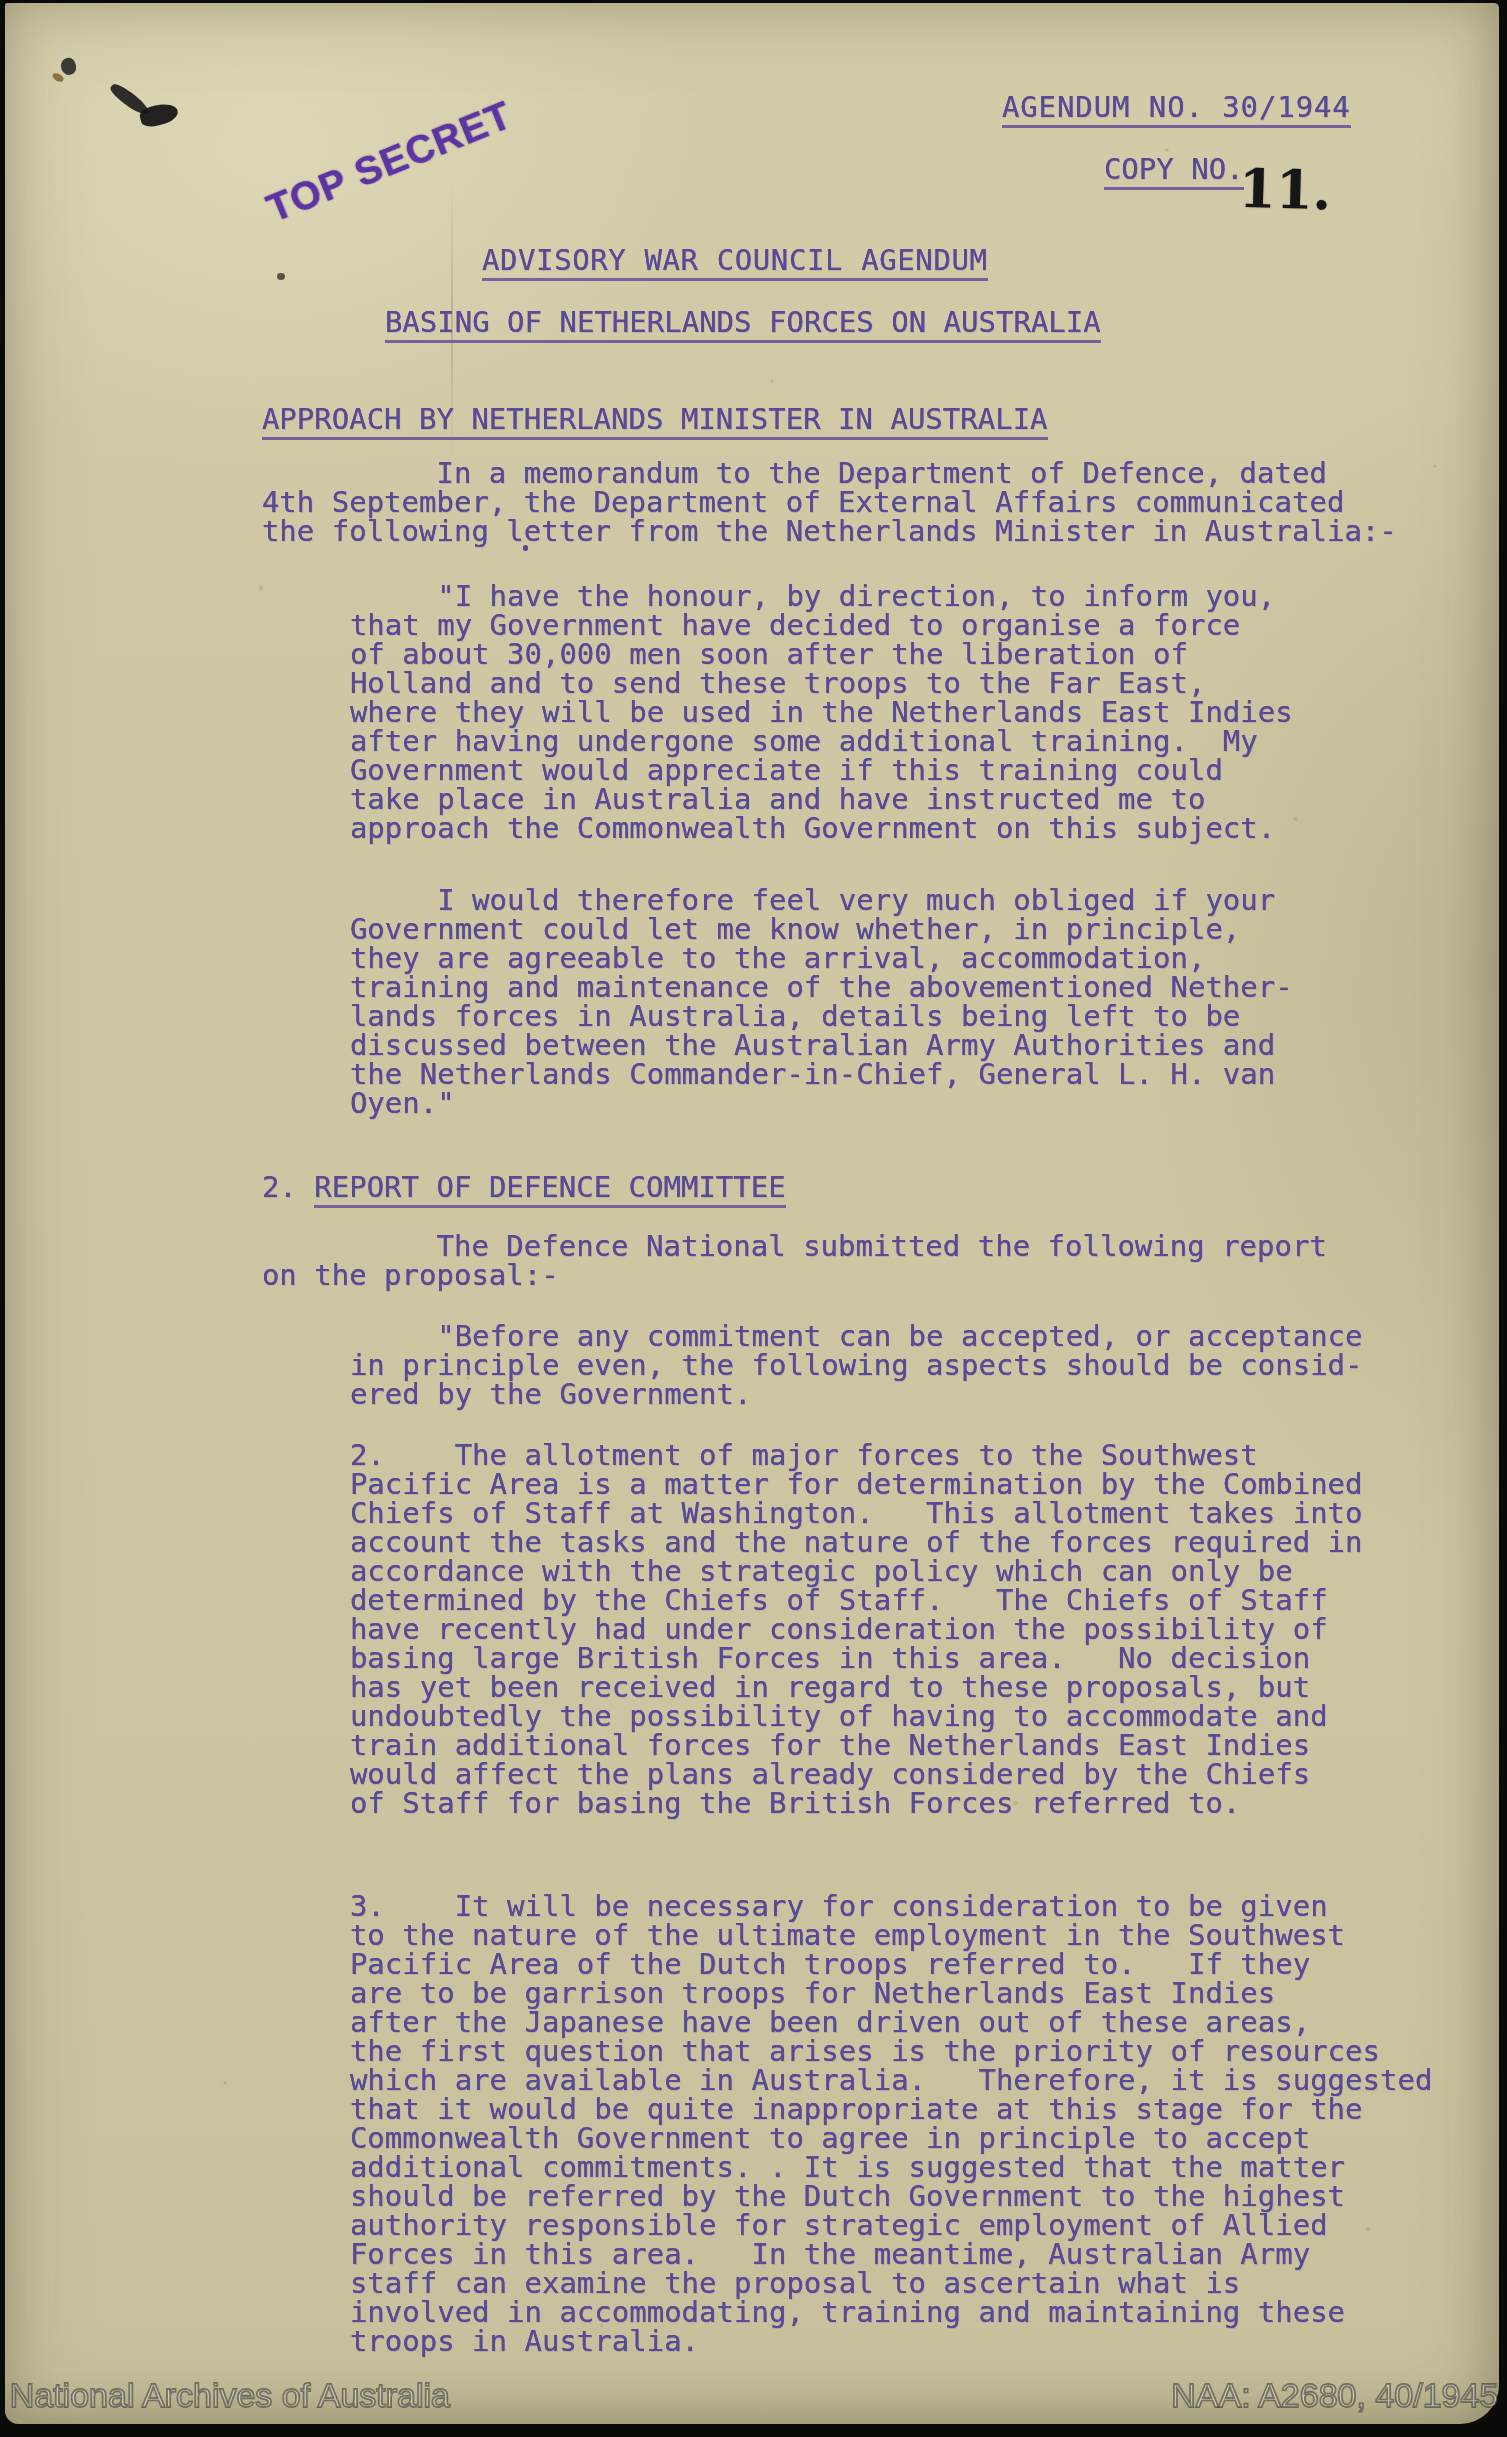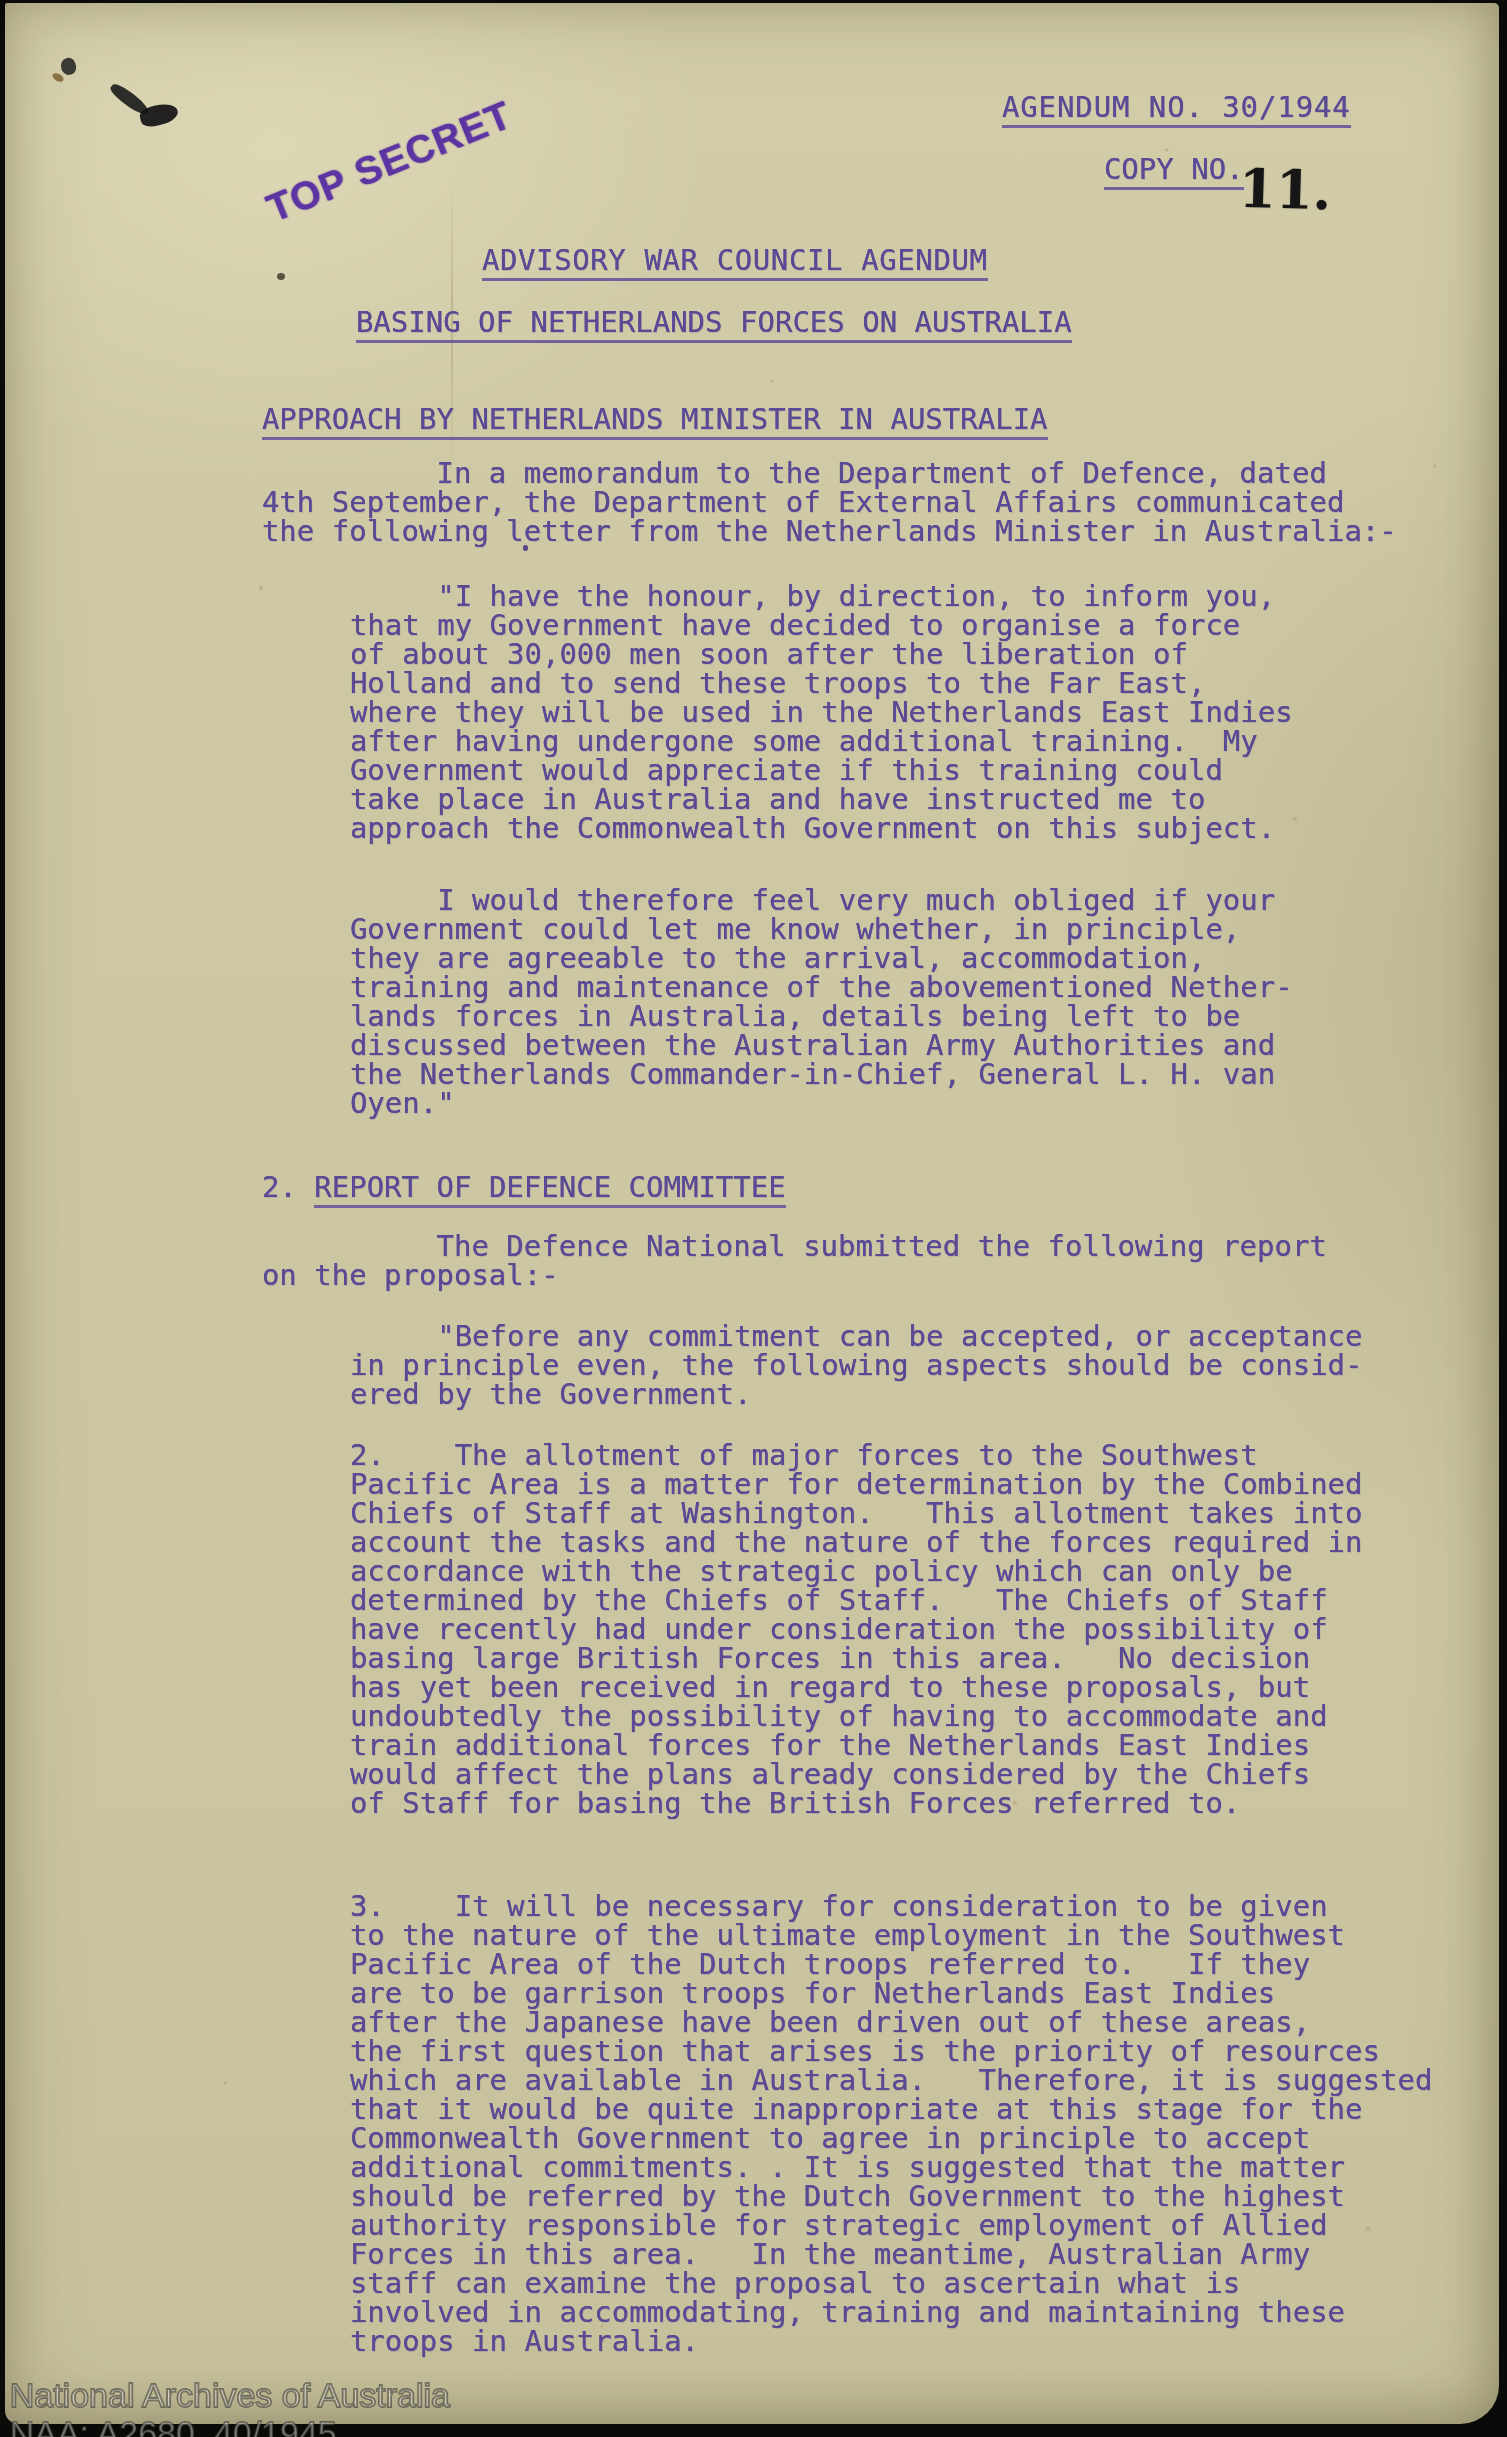--- a/index.html
+++ b/index.html
@@ -82,21 +82,20 @@
   
   .footer{
     position:absolute;left:0;top:2372px;width:1508px;height:52px;
     display:flex;justify-content:space-between;align-items:flex-start;
     padding:3.6px 9.7px 0 9.7px;box-sizing:border-box;
     font-family:"Liberation Sans",sans-serif;
     font-size:34px;line-height:38px;
     color:rgba(225,225,218,.55);
     -webkit-text-stroke:1.8px rgba(35,35,30,.5);
     z-index:5;
-    flex-direction:column;
   }
 </style>
 </head>
 <body>
 
 <div class="paper">
 
   <div class="blem b3"></div>
   <div class="blem b4"></div>
   <div class="blem b1"></div>
@@ -109,21 +108,21 @@
   <div class="topsecret">TOP SECRET</div>
 
   <div class="t agendum" style="left:997px;top:90px;"><span class="u">AGENDUM NO. 30/1944</span></div>
 
   <div class="t" style="left:1075px;top:152px;margin-left:24px;"><span class="u">COPY NO.</span></div>
 
   <div class="copystamp">11.</div>
 
   <div class="t heading" style="left:477px;top:243px;"><span class="u">ADVISORY WAR COUNCIL AGENDUM</span></div>
 
-  <div class="t" style="left:351px;top:305px;"><span class="u">BASING OF NETHERLANDS FORCES ON AUSTRALIA</span></div>
+  <div class="t" style="left:380px;top:305px;"><span class="u">BASING OF NETHERLANDS FORCES ON AUSTRALIA</span></div>
 
   <div class="t" style="left:257px;top:402px;"><span class="u">APPROACH BY NETHERLANDS MINISTER IN AUSTRALIA</span></div>
 
   <p class="t" style="left:257px;top:456px;">          In a memorandum to the Department of Defence, dated
 4th September, the Department of External Affairs communicated
 the following letter from the Netherlands Minister in Australia:-</p>
 
   <p class="t" style="left:345px;top:579px;">     "I have the honour, by direction, to inform you,
 that my Government have decided to organise a force
 of about 30,000 men soon after the liberation of

